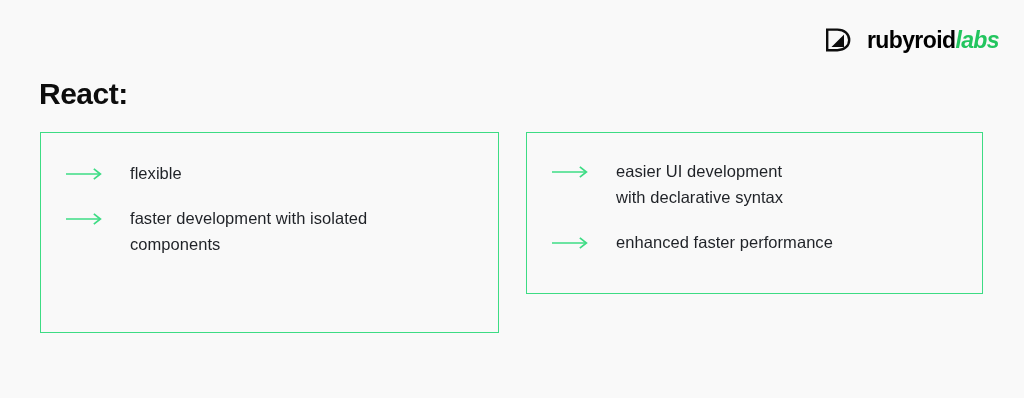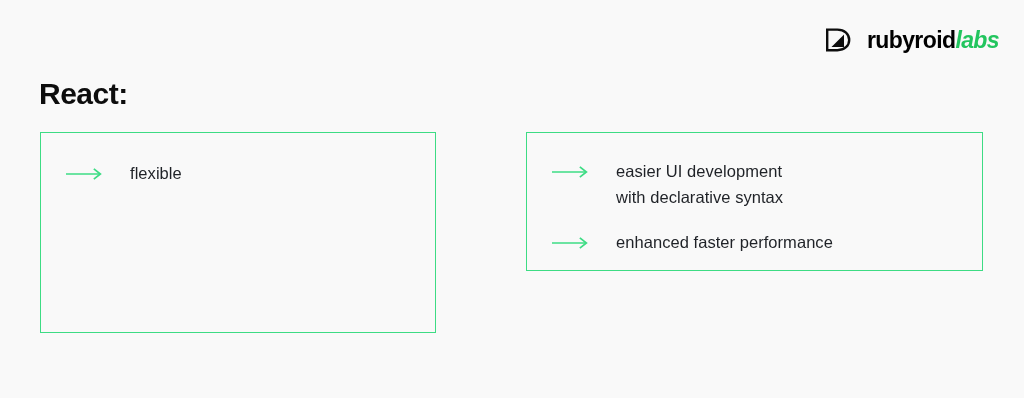--- a/index.html
+++ b/index.html
@@ -58,28 +58,28 @@
   
   .box {
     position: absolute;
     border: 1.4px solid #3ddc84;
     background: transparent;
     box-sizing: border-box;
   }
   .box-left {
     left: 40px;
     top: 132px;
-    width: 396px;
+    width: 459px;
     height: 201px;
   }
   .box-right {
     left: 526px;
     top: 132px;
     width: 457px;
-    height: 139px;
+    height: 162px;
   }
 
   .list {
     list-style: none;
     margin: 0;
     padding: 0;
     position: absolute;
     left: 25px;
     right: 14px;
   }
@@ -131,20 +131,28 @@
 
     <li class="list-item">
       <svg class="arrow-icon" viewBox="0 0 40 12" aria-hidden="true">
         <path d="M0 6 H34" stroke="#3ddc84" stroke-width="1.7" fill="none"></path>
         <path d="M28.5 1.4 L34.4 6 L28.5 10.6" stroke="#3ddc84" stroke-width="1.7" fill="none" stroke-linecap="square" stroke-linejoin="miter"></path>
       </svg>
       <span class="item-text">flexible</span>
     </li>
 
 
+    <li class="list-item">
+      <svg class="arrow-icon" viewBox="0 0 40 12" aria-hidden="true">
+        <path d="M0 6 H34" stroke="#3ddc84" stroke-width="1.7" fill="none"></path>
+        <path d="M28.5 1.4 L34.4 6 L28.5 10.6" stroke="#3ddc84" stroke-width="1.7" fill="none" stroke-linecap="square" stroke-linejoin="miter"></path>
+      </svg>
+      <span class="item-text">faster development with isolated
+components</span>
+    </li>
 
   </ul>
 </div>
 
 <div class="box box-right">
   <ul class="list">
 
     <li class="list-item">
       <svg class="arrow-icon" viewBox="0 0 40 12" aria-hidden="true">
         <path d="M0 6 H34" stroke="#3ddc84" stroke-width="1.7" fill="none"></path>

